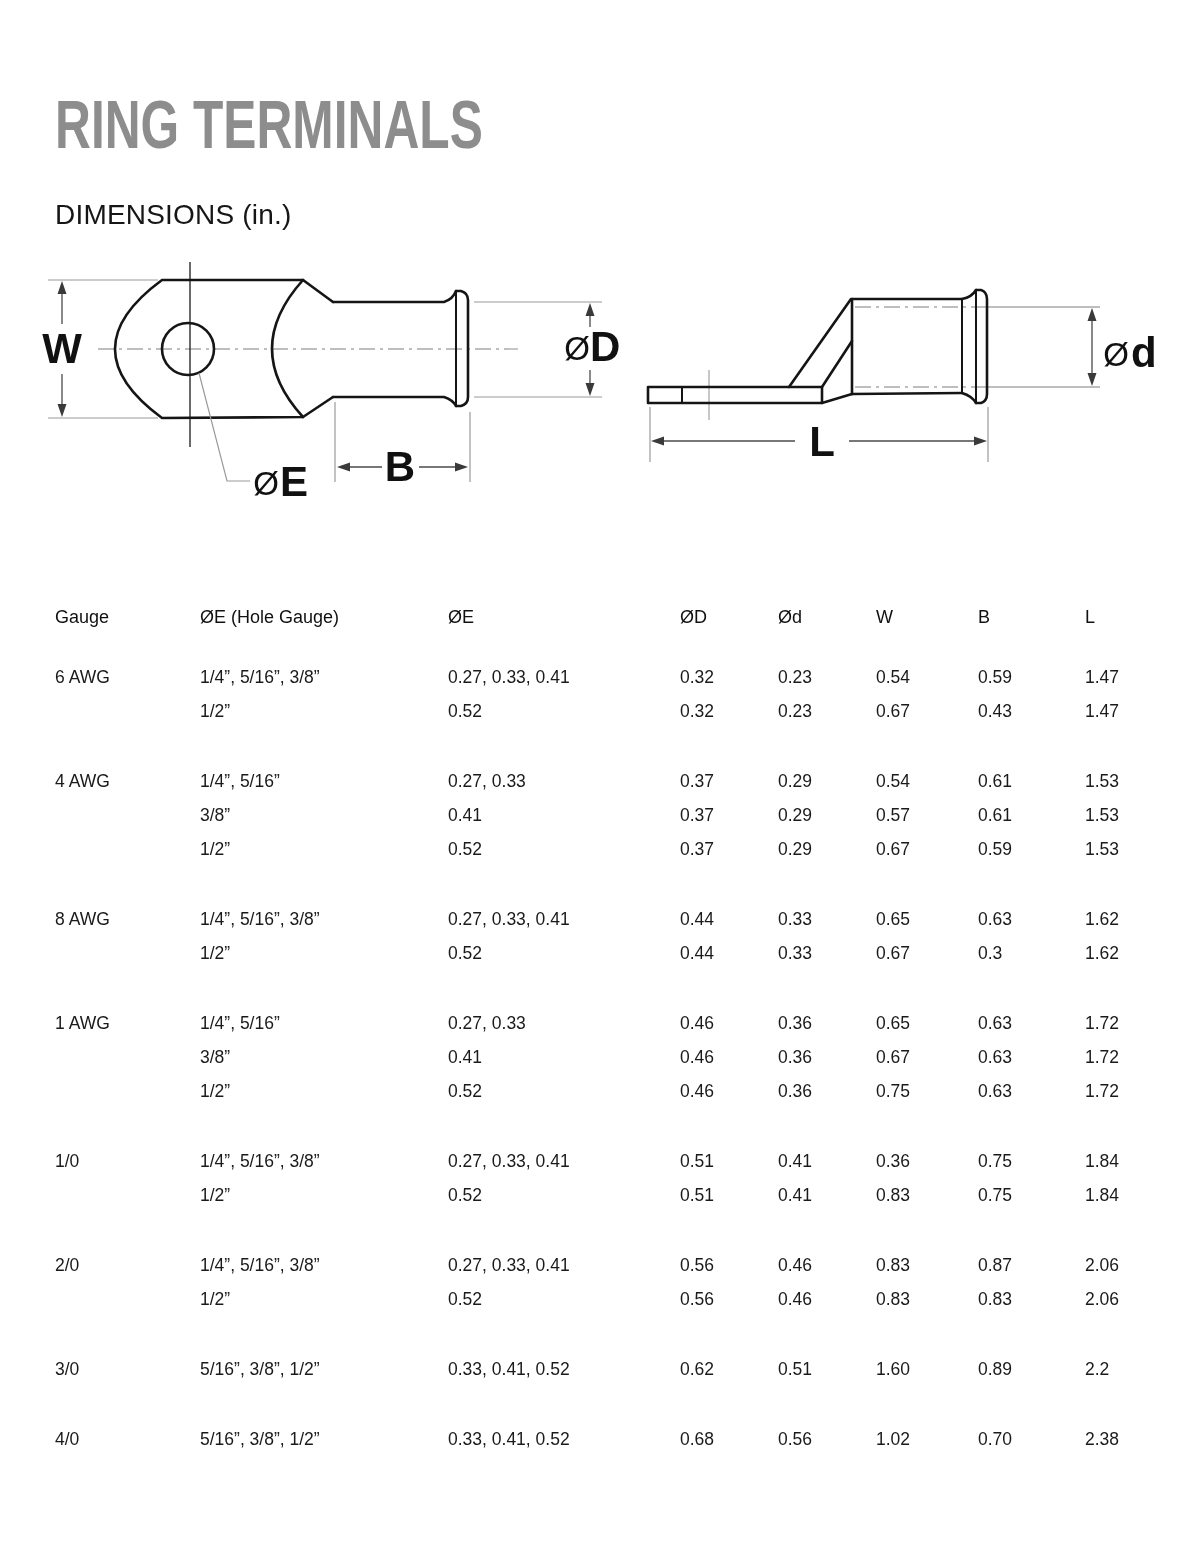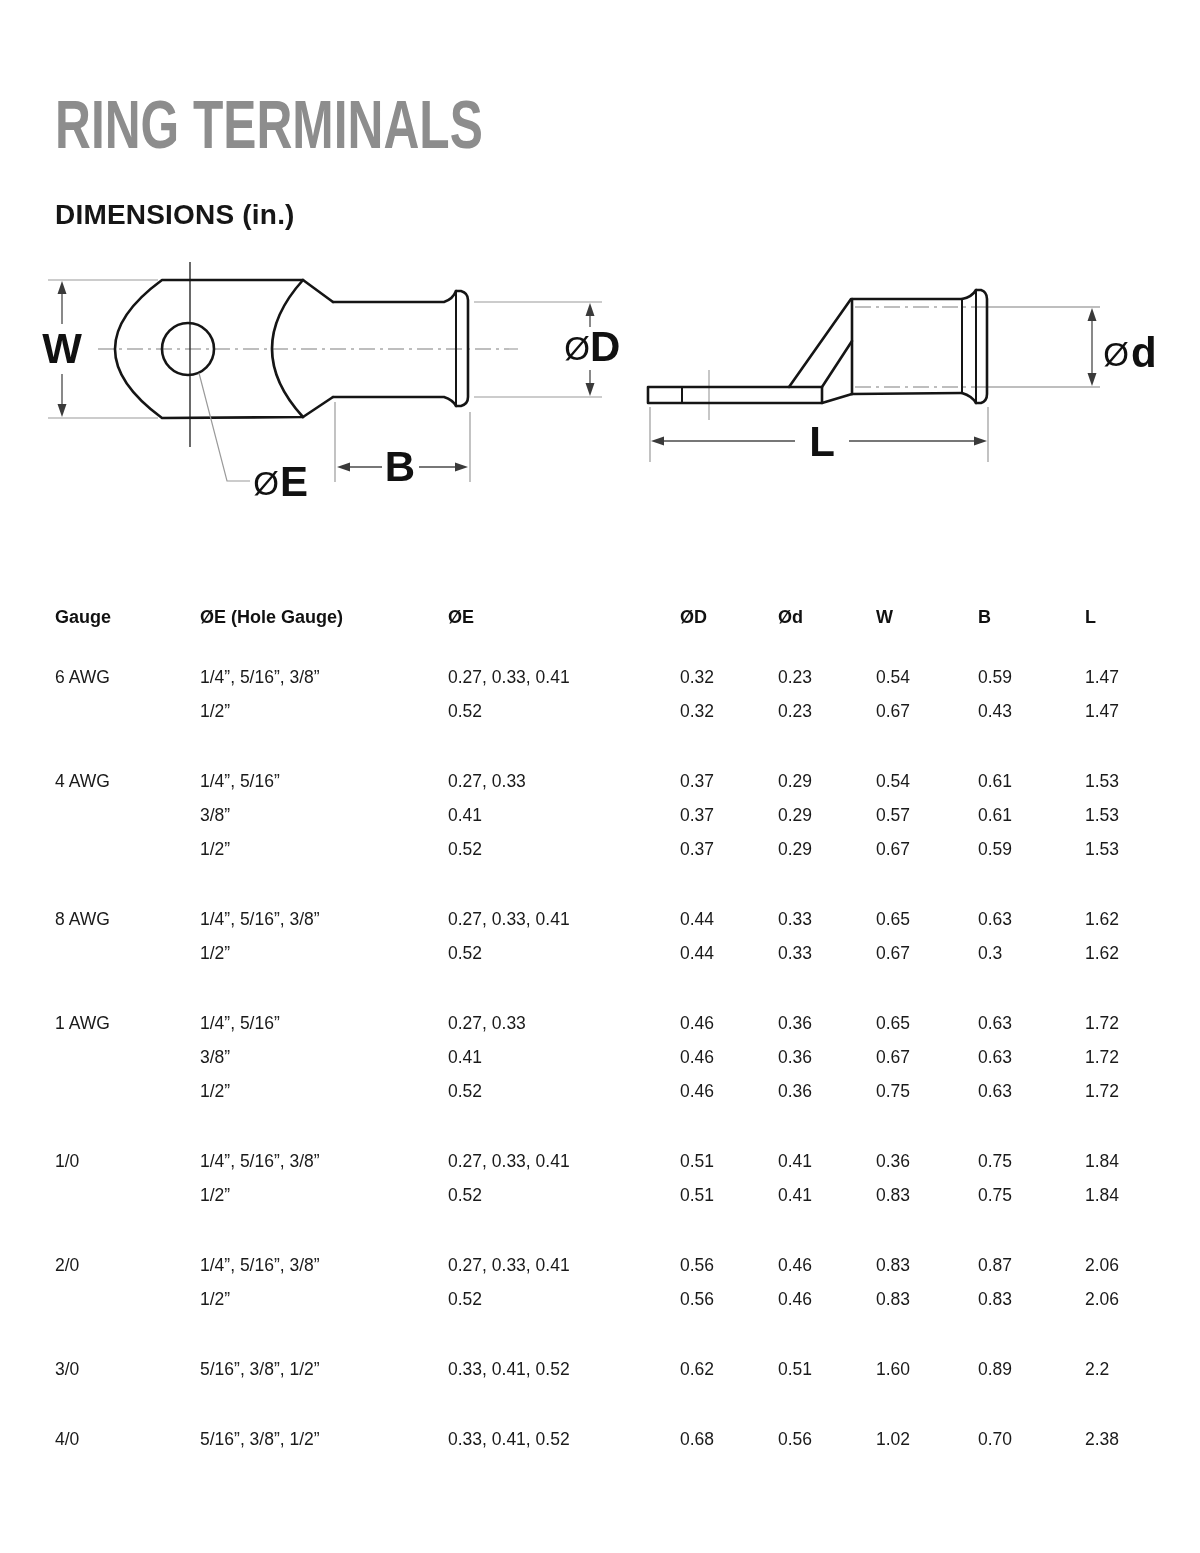--- a/index.html
+++ b/index.html
@@ -4,37 +4,37 @@
 <style>
   html,body{margin:0;padding:0;background:#fff;}
   body{width:1200px;height:1553px;position:relative;font-family:"Liberation Sans",sans-serif;color:#111;overflow:hidden;}
   .page-title{
     position:absolute;left:55px;top:90px;margin:0;
     font-size:69px;line-height:1;font-weight:bold;color:#8d8d8d;
     letter-spacing:0px;transform:scaleX(.72);transform-origin:left top;white-space:nowrap;
   }
   .section-heading{
     position:absolute;left:55px;top:199px;margin:0;
-    font-size:28px;font-weight:bold;color:#161616;letter-spacing:.2px;
+    font-size:28px;font-weight:normal;color:#161616;letter-spacing:.2px;
   }
   svg.drawings{position:absolute;left:0;top:0;}
   .outline{stroke:#151515;stroke-width:2.6;fill:none;stroke-linejoin:round;stroke-linecap:round;}
   .outline-thin{stroke:#151515;stroke-width:2;fill:none;}
   .centerline{stroke:#a9a9a9;stroke-width:1.3;fill:none;}
   .centerline-dark{stroke:#2a2a2a;stroke-width:1.4;fill:none;}
   .extline{stroke:#9a9a9a;stroke-width:1.2;fill:none;}
   .dimline{stroke:#4a4a4a;stroke-width:1.3;fill:none;}
   .arrow{fill:#3a3a3a;stroke:none;}
   .dim-letter{font-family:"Liberation Sans",sans-serif;font-weight:bold;font-size:42px;fill:#111;}
   .dim-letter-sm{font-family:"Liberation Sans",sans-serif;font-weight:bold;font-size:42px;fill:#111;}
   .dia-sym{font-family:"Liberation Sans",sans-serif;font-weight:400;font-size:33px;fill:#111;}
 
   .dim-table{position:absolute;left:55px;top:602px;width:1112px;font-size:17.5px;color:#1a1a1a;}
   .t-row{display:grid;grid-template-columns:145px 248px 232px 98px 98px 102px 107px 1fr;height:34px;align-items:center;}
-  .t-head{font-weight:bold;height:30px;margin-bottom:28px;font-size:18px;color:#111;}
+  .t-head{font-weight:normal;height:30px;margin-bottom:28px;font-size:18px;color:#111;}
   .t-group{margin-bottom:36px;}
   .t-cell{white-space:nowrap;}
 </style>
 </head>
 <body>
 
 <h1 class="page-title">RING TERMINALS</h1>
 <h2 class="section-heading">DIMENSIONS (in.)</h2>
 
 <svg class="drawings" width="1200" height="540" viewBox="0 0 1200 540">

